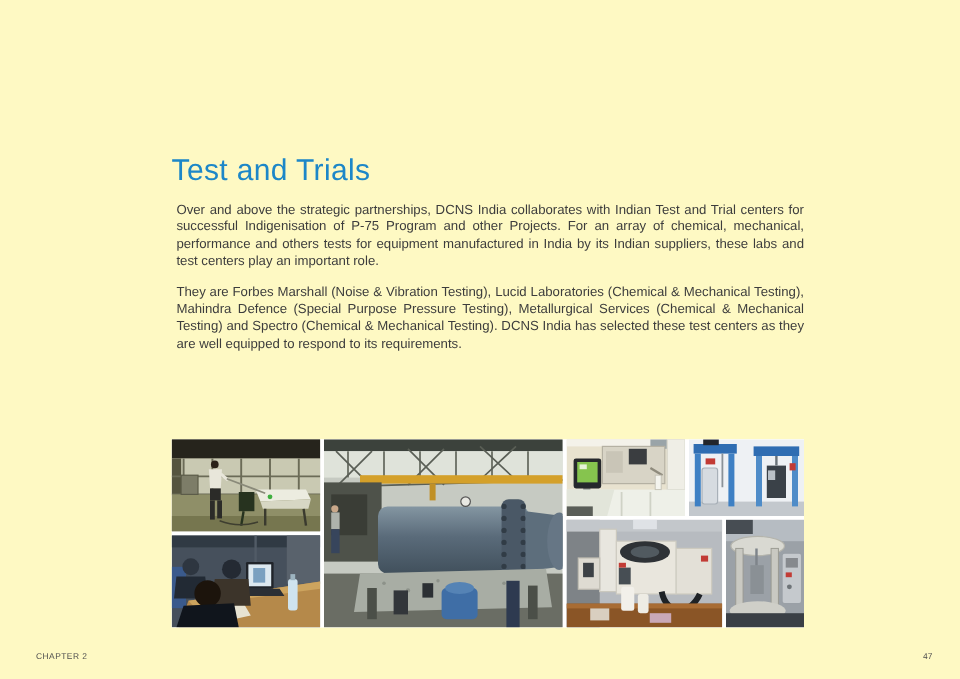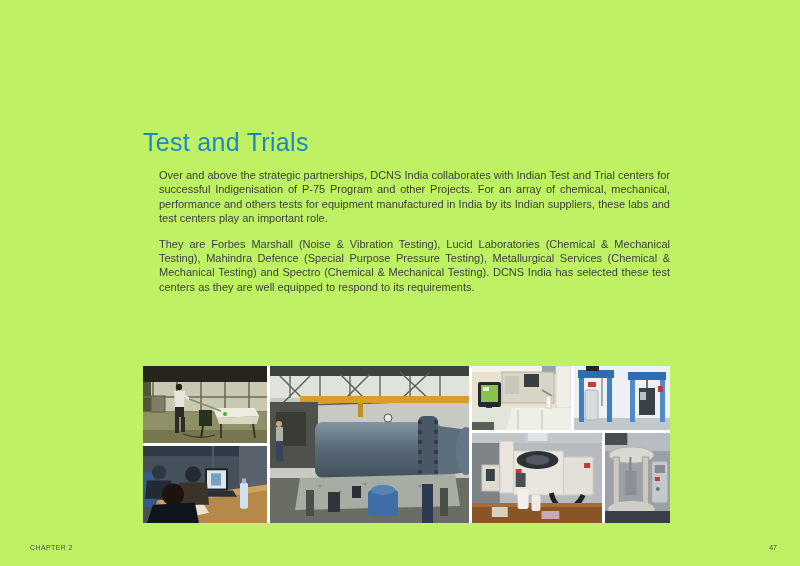--- a/index.html
+++ b/index.html
@@ -1,20 +1,20 @@
 <!DOCTYPE html>
 <html><head>
 <meta charset="utf-8">
 <style>
   html, body { margin: 0; padding: 0; background: #ffffff; }
   .page {
     position: relative;
     width: 800px;
     height: 566px;
-    background: #bef264;
+    background: #fef9c3;
     overflow: hidden;
     font-family: "Liberation Sans", sans-serif;
   }
   .title {
     position: absolute;
     left: 143px;
     top: 127px;
     width: 527px;
     font-size: 25px;
     font-weight: 400;
@@ -25,21 +25,21 @@
   .text-block {
     position: absolute;
     left: 143px;
     top: 168px;
     width: 527px;
     color: #3d3d3d;
     font-size: 11px;
     line-height: 14.4px;
     text-align: justify;
   }
-  .text-block p { margin: 0 0 11px 16px; }
+  .text-block p { margin: 0 0 11px 4px; }
   .collage {
     position: absolute;
     left: 143px;
     top: 366px;
     width: 527px;
     height: 157px;
     display: flex;
     gap: 3px;
     background: #ffffff;
   }

